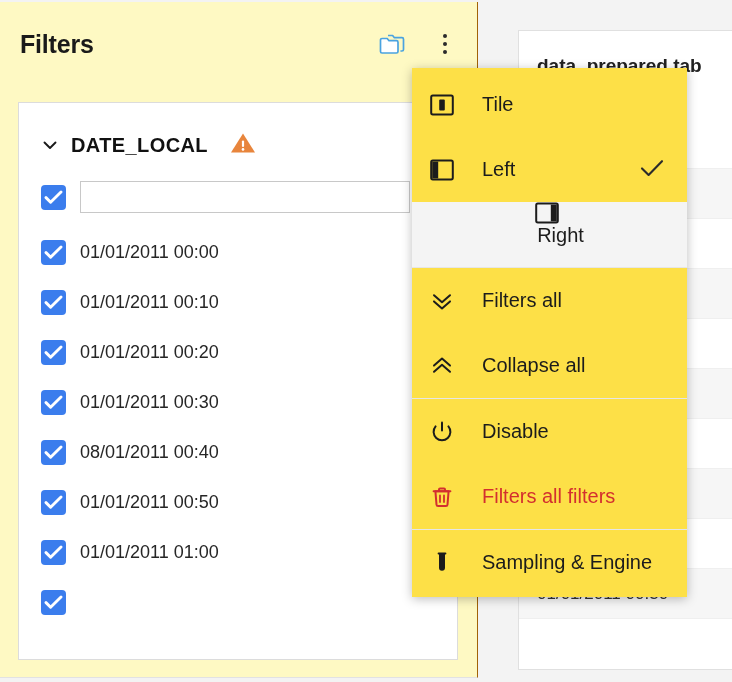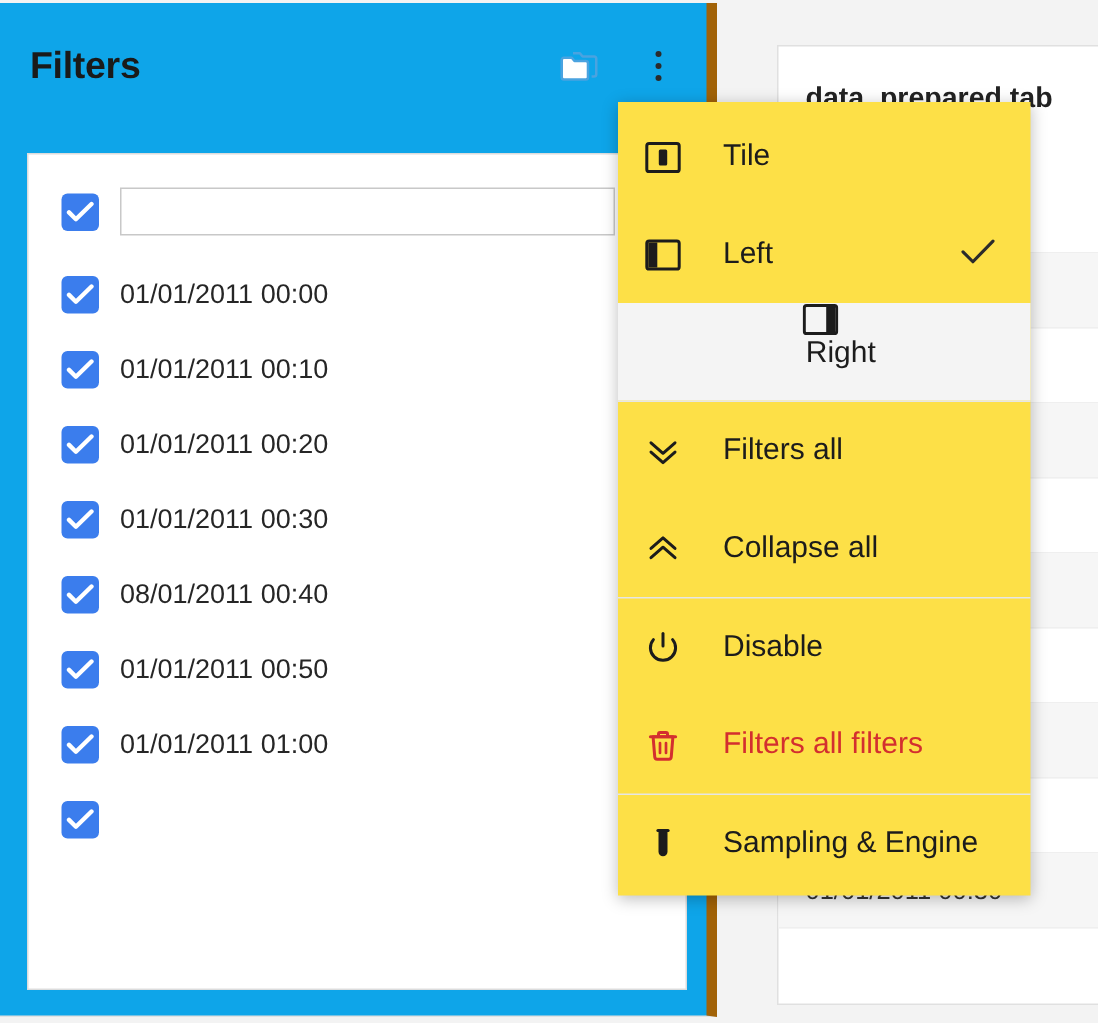--- a/index.html
+++ b/index.html
@@ -70,22 +70,22 @@
     background: #f6f6f6;
   }
 
   
   .filters-panel {
     position: absolute;
     left: 0;
     top: 2px;
     width: 478px;
     height: 676px;
-    background: #0ea5e9;
-    border-right: 7px solid #a16207;
+    background: #fef9c3;
+    border-right: 1px solid #a16207;
     border-bottom: 1px solid #e2e2e2;
     box-sizing: border-box;
   }
   .panel-header {
     position: relative;
     height: 72px;
   }
   .panel-title {
     position: absolute;
     left: 20px;
@@ -295,20 +295,35 @@
         <div class="icon-btn kebab">
           <span></span>
           <span></span>
           <span></span>
         </div>
       </div>
     </div>
 
     <div class="filter-card">
 
+      <div class="filter-head">
+        <span class="chev">
+          <svg width="18" height="18" viewBox="0 0 18 18" fill="none">
+            <path d="M3.5 6.5L9 12l5.5-5.5" stroke="#1a1a1a" stroke-width="1.9" stroke-linecap="round" stroke-linejoin="round"></path>
+          </svg>
+        </span>
+        <span class="filter-name">DATE_LOCAL</span>
+        <span class="warn-icon">
+          <svg width="26" height="24" viewBox="0 0 26 24">
+            <path d="M13 2.4L25 21.4H1z" fill="#e8853c"></path>
+            <rect x="11.9" y="9.4" width="2.2" height="6.6" rx="1.1" fill="#ffffff"></rect>
+            <circle cx="13" cy="18.4" r="1.3" fill="#ffffff"></circle>
+          </svg>
+        </span>
+      </div>
 
       <div class="search-row">
         <span class="cb">
           <svg width="19" height="17" viewBox="0 0 19 17" fill="none">
             <path d="M2 8.6l4.6 4.6L17 3" stroke="#ffffff" stroke-width="2.9" stroke-linecap="round" stroke-linejoin="round"></path>
           </svg>
         </span>
         <input class="search-input" type="text" value="" placeholder="" style="">
       </div>
 

